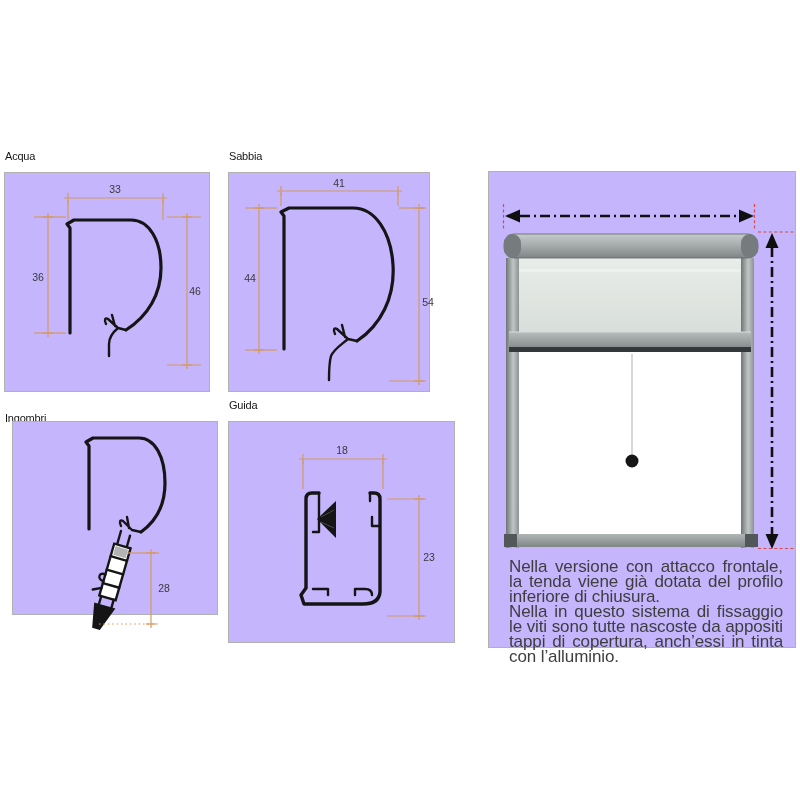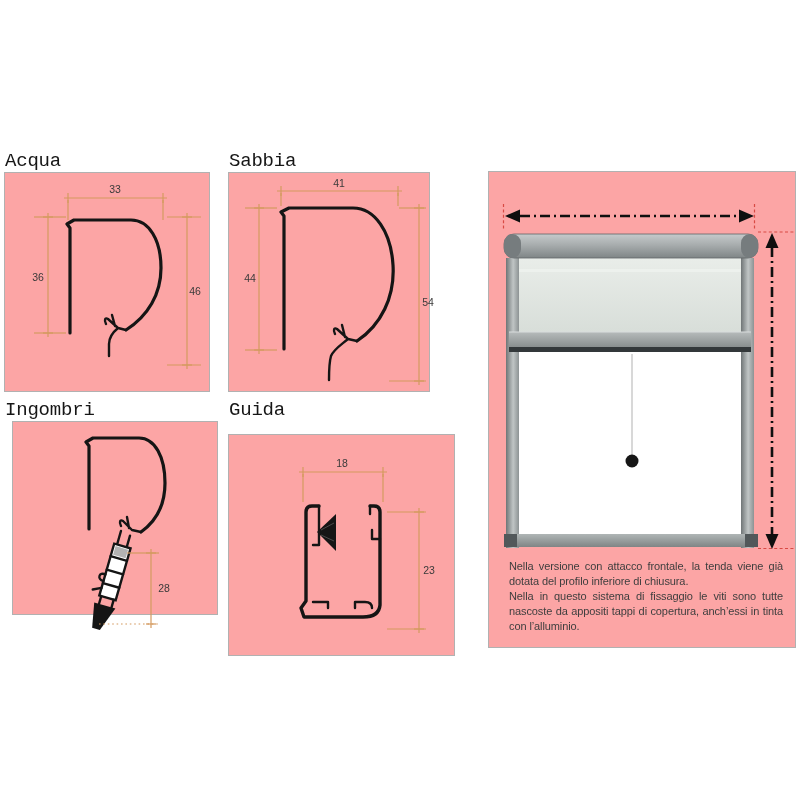--- a/index.html
+++ b/index.html
@@ -1,29 +1,29 @@
 <!DOCTYPE html>
 <html><head>
 <meta charset="utf-8">
 <style>
   html,body{margin:0;padding:0;background:#fff;}
   .page{position:relative;width:800px;height:800px;background:#fff;overflow:hidden;
         font-family:"Liberation Sans",sans-serif;}
-  .sec-title{position:absolute;font-size:19px;color:#161616;letter-spacing:-0.2px;white-space:nowrap;font-family:Liberation Mono, monospace;}
-  .box{position:absolute;border:1px solid #b1b1b1;background:#fca5a5;box-sizing:border-box;}
+  .sec-title{position:absolute;font-size:11px;color:#161616;letter-spacing:-0.2px;white-space:nowrap;}
+  .box{position:absolute;border:1px solid #b1b1b1;background:#c4b5fd;box-sizing:border-box;}
   .box svg{display:block;}
   .dim line{stroke:#d49a5f;stroke-width:1.2;}
   .dim .dotted{stroke-dasharray:1.6 2.8;}
   .dim text{fill:#3a3a3a;font-size:10.5px;text-anchor:middle;font-family:"Liberation Sans",sans-serif;}
   .prof{fill:none;stroke:#151515;stroke-width:3.2;stroke-linecap:round;stroke-linejoin:round;}
   .prof2{fill:none;stroke:#151515;stroke-width:2.4;stroke-linecap:round;stroke-linejoin:round;}
   .marr{stroke:#0f0f0f;stroke-width:2.6;stroke-dasharray:10 4 2 4;fill:none;}
   .mhead{fill:#0f0f0f;stroke:none;}
   .redline{stroke:#d84a44;stroke-width:1.2;stroke-dasharray:3 2.4;fill:none;}
-  .desc{position:absolute;left:20px;top:387px;width:274px;font-size:11px;line-height:15px;
+  .desc{position:absolute;left:20px;top:387px;width:274px;font-size:17px;line-height:15px;
         color:#3e3e3e;text-align:justify;letter-spacing:-0.1px;}
   .desc p{margin:0;}
 </style>
 </head>
 <body>
 
 <div class="page">
 
   <div class="sec-title" style="left:5px;top:150px">Acqua</div>
   <div class="box" style="left:4px;top:172px;width:206px;height:220px">
@@ -82,21 +82,21 @@
         <line x1="185" y1="208" x2="195" y2="208"></line>
         <line x1="170" y1="35" x2="197" y2="35"></line>
         <line x1="160" y1="208" x2="197" y2="208"></line>
         <text x="199" y="133">54</text>
       </g>
       <path class="prof" d="M 55 176 V 43 L 52 39 L 60 35 H 124 C 146 35 162 59 164 92 C 166 124 152 152 128 168"></path>
       <path class="prof2" d="M 128 168 L 119 166 M 119 166 L 108 156 C 105 154 104 157 106 161 M 116 164 L 113 152 M 119 166 C 112 172 105 176 102 183 C 100 190 100 199 100 207"></path>
     </svg>
   </div>
 
-  <div class="sec-title" style="left:5px;top:399px">Ingombri</div>
+  <div class="sec-title" style="left:5px;top:412px">Ingombri</div>
   <div class="box" style="left:12px;top:421px;width:206px;height:194px">
     <svg width="204" height="220" viewBox="0 0 204 220">
       <path class="prof" d="M 76 107 V 24 L 73 20 L 80 16 H 126 C 142 16 152 35 152 61 C 152 84 142 100 128 110"></path>
       <path class="prof2" d="M 128 110 L 119 108 M 119 108 L 110 99 C 107 97 106 100 108 104 M 116 106 L 114 95"></path>
       <g transform="rotate(16 110 120)">
         <path class="prof2" d="M 105 110 V 124 M 115 112 V 124"></path>
         <rect x="102" y="124" width="17" height="54" fill="#ffffff" stroke="#151515" stroke-width="2.4"></rect>
         <rect x="104" y="126" width="13" height="9" fill="#b3b3b3"></rect>
         <path class="prof2" d="M 102 137 H 119 M 102 151 H 119 M 102 165 H 119"></path>
         <path class="prof2" d="M 102 156 C 95 155 95 163 102 163 M 102 170 L 94 174"></path>
@@ -108,21 +108,21 @@
         <line x1="133" y1="131" x2="143" y2="131"></line>
         <line x1="133" y1="202" x2="143" y2="202"></line>
         <line x1="114" y1="131" x2="146" y2="131"></line>
         <line class="dotted" x1="86" y1="202" x2="146" y2="202"></line>
         <text x="151" y="170">28</text>
       </g>
     </svg>
   </div>
 
   <div class="sec-title" style="left:229px;top:399px">Guida</div>
-  <div class="box" style="left:228px;top:434px;width:227px;height:222px">
+  <div class="box" style="left:228px;top:421px;width:227px;height:222px">
     <svg width="225" height="220" viewBox="0 0 225 220">
       <g class="dim">
         <line x1="70" y1="37" x2="158" y2="37"></line>
         <line x1="74" y1="32" x2="74" y2="42"></line>
         <line x1="154" y1="32" x2="154" y2="42"></line>
         <line x1="74" y1="39" x2="74" y2="67"></line>
         <line x1="154" y1="39" x2="154" y2="67"></line>
         <text x="113" y="32">18</text>
       </g>
       <g class="dim">

